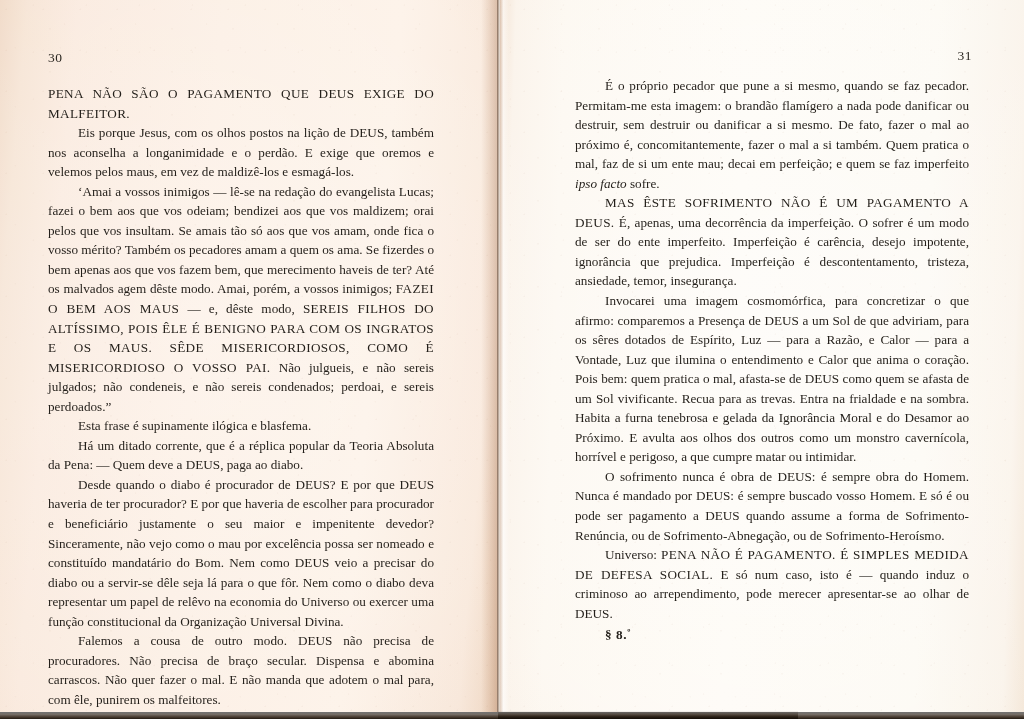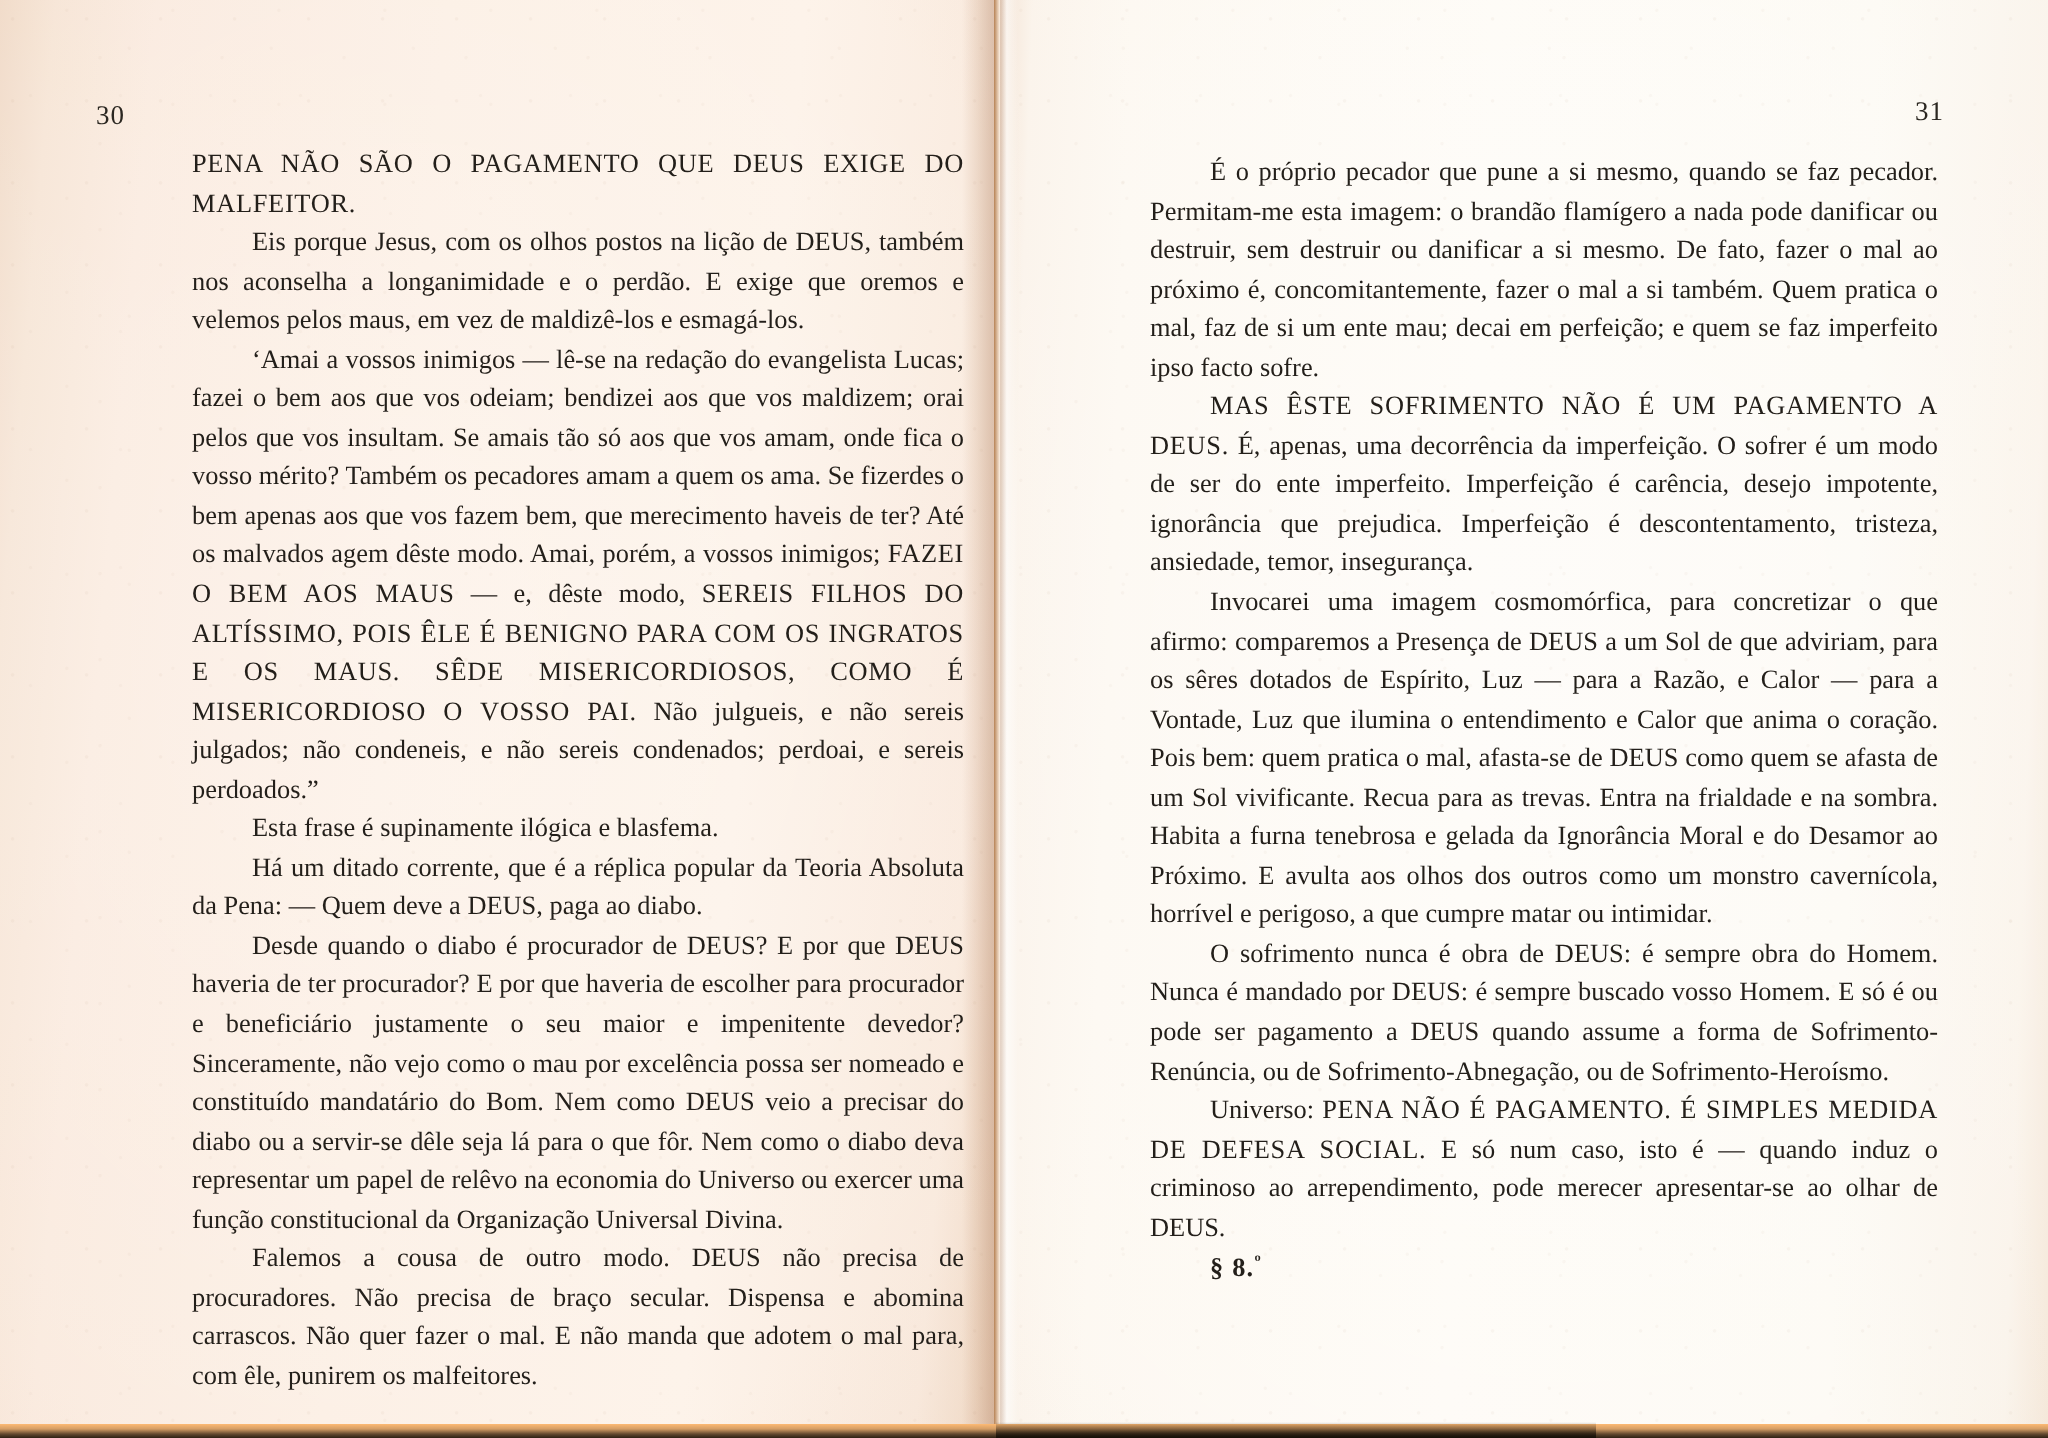--- a/index.html
+++ b/index.html
@@ -12,21 +12,21 @@
     height: 719px;
     overflow: hidden;
     font-family: "Liberation Serif", "DejaVu Serif", serif;
   }
 
   
   #scan {
     position: relative;
     width: 1024px;
     height: 719px;
-    background: #fdba74;
+    background: #737373;
     overflow: hidden;
   }
 
   
   #page-left {
     position: absolute;
     left: 0; top: 0;
     width: 497px;
     height: 712px;
     background:
@@ -118,38 +118,37 @@
     font-size: 13.2px;
     line-height: 19.55px;
     color: #231f1a;
     text-align: justify;
     text-justify: inter-word;
     hyphens: manual;
     -webkit-font-smoothing: antialiased;
   }
   #col-left {
     left: 48px;
-    top: 72px;
+    top: 84px;
     width: 386px;
-    margin-left: 48px;
   }
   #col-right {
     left: 575px;
     top: 76px;
     width: 394px;
   }
 
   .col p {
     margin: 0;
     text-indent: 30px;
   }
   .col p.noindent { text-indent: 0; }
 
   .caps { letter-spacing: 0.35px; }
-  .ital { }
+  .ital { font-style: italic; }
 
   .section-mark {
     text-indent: 0;
     margin: 11px 0 9px 0;
     letter-spacing: 0.6px;
     font-weight: bold;
   }
   .section-mark sup {
     font-size: 0.72em;
     vertical-align: 0.42em;

